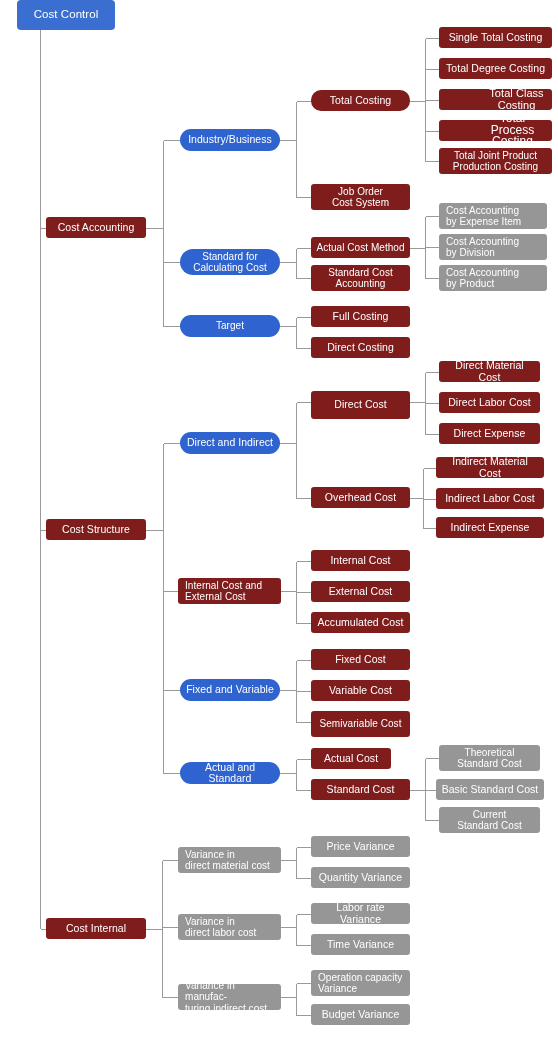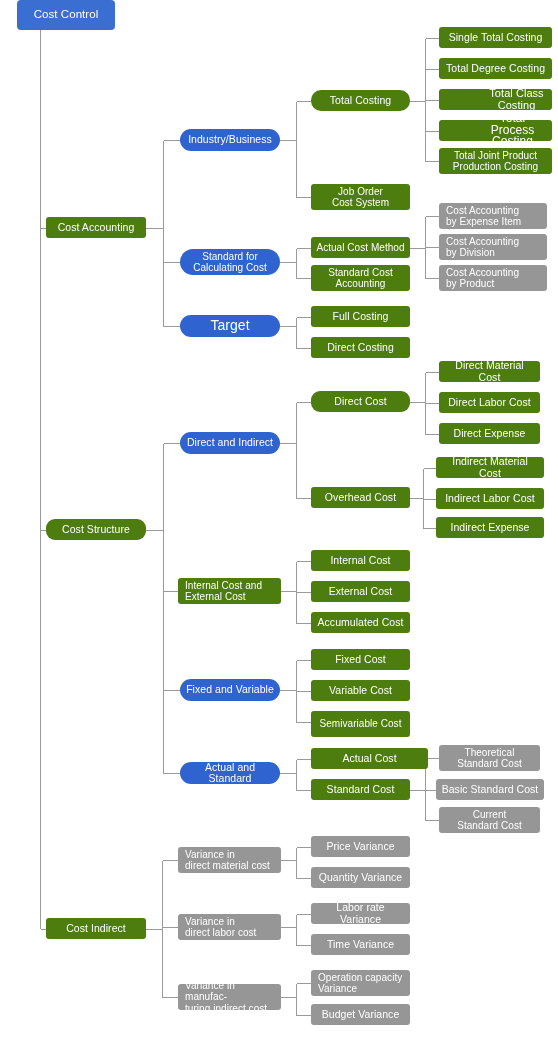--- a/index.html
+++ b/index.html
@@ -38,21 +38,21 @@
     font-size: 11px;
     line-height: 11.5px;
     letter-spacing: 0.05px;
     padding: 0 5px;
     white-space: pre-line;
     overflow: hidden;
   }
   
   .c-root   { background: #3a6ed0; }
   .c-dark   { background: #2f63cf; }
-  .c-mid    { background: #4d7c0f; }
+  .c-mid    { background: #7f1d1d; }
   .c-gray   { background: #969696; }
   
   .s-rect   { border-radius: 4px; }
   .s-pill   { border-radius: 999px; }
   .s-soft   { border-radius: 3px; }
   
   .a-left   { justify-content: flex-start; text-align: left; padding-left: 7px; }
 </style>
 </head>
 <body>
@@ -146,54 +146,54 @@
       <path d="M 410 790.5 L 425.5 790.5" fill="none" stroke="#9a9a9a" stroke-width="1" shape-rendering="crispEdges"></path>
       <path d="M 425.5 758.5 L 425.5 820.5" fill="none" stroke="#9a9a9a" stroke-width="1" shape-rendering="crispEdges"></path>
       <path d="M 425.5 758.5 L 439 758.5" fill="none" stroke="#9a9a9a" stroke-width="1" shape-rendering="crispEdges"></path>
       <path d="M 425.5 790.5 L 436 790.5" fill="none" stroke="#9a9a9a" stroke-width="1" shape-rendering="crispEdges"></path>
       <path d="M 425.5 820.5 L 439 820.5" fill="none" stroke="#9a9a9a" stroke-width="1" shape-rendering="crispEdges"></path>
     </svg>
 
   <div id="nodes">
       <div class="node c-root s-rect" style="left: 17px; top: 0px; width: 98px; height: 30px; font-size: 11.5px;">Cost Control</div>
       <div class="node c-mid s-soft" style="left: 46px; top: 217px; width: 100px; height: 21px; font-size: 10.5px;">Cost Accounting</div>
-      <div class="node c-mid s-soft" style="left: 46px; top: 519px; width: 100px; height: 21px; font-size: 10.5px; border-radius: 9px;">Cost Structure</div>
-      <div class="node c-mid s-soft" style="left: 46px; top: 918px; width: 100px; height: 21px; font-size: 10.5px;">Cost Indirect</div>
+      <div class="node c-mid s-soft" style="left: 46px; top: 519px; width: 100px; height: 21px; font-size: 10.5px;">Cost Structure</div>
+      <div class="node c-mid s-soft" style="left: 46px; top: 918px; width: 100px; height: 21px; font-size: 10.5px;">Cost Internal</div>
       <div class="node c-dark s-pill" style="left: 180px; top: 129px; width: 100px; height: 22px; font-size: 10.5px; text-align: right;">Industry/Business</div>
       <div class="node c-dark s-pill" style="left: 180px; top: 249px; width: 100px; height: 26px; font-size: 10px;">Standard for
 Calculating Cost</div>
-      <div class="node c-dark s-pill" style="left: 180px; top: 315px; width: 100px; height: 22px; font-size: 14px;">Target</div>
+      <div class="node c-dark s-pill" style="left: 180px; top: 315px; width: 100px; height: 22px; font-size: 10px;">Target</div>
       <div class="node c-dark s-pill" style="left: 180px; top: 432px; width: 100px; height: 22px; font-size: 10.5px;">Direct and Indirect</div>
       <div class="node c-mid s-soft a-left" style="left: 178px; top: 578px; width: 103px; height: 26px; font-size: 10px;">Internal Cost and
 External Cost</div>
       <div class="node c-dark s-pill" style="left: 180px; top: 679px; width: 100px; height: 22px; font-size: 10.5px;">Fixed and Variable</div>
       <div class="node c-dark s-pill" style="left: 180px; top: 762px; width: 100px; height: 22px; font-size: 10.5px;">Actual and Standard</div>
       <div class="node c-gray s-soft a-left" style="left: 178px; top: 847px; width: 103px; height: 26px; font-size: 10px;">Variance in
 direct material cost</div>
       <div class="node c-gray s-soft a-left" style="left: 178px; top: 914px; width: 103px; height: 26px; font-size: 10px;">Variance in
 direct labor cost</div>
       <div class="node c-gray s-soft a-left" style="left: 178px; top: 984px; width: 103px; height: 26px; font-size: 10px;">Variance in manufac-
 turing indirect cost</div>
       <div class="node c-mid s-soft" style="left: 311px; top: 90px; width: 99px; height: 21px; font-size: 10.5px; border-radius: 10px;">Total Costing</div>
       <div class="node c-mid s-soft" style="left: 311px; top: 184px; width: 99px; height: 26px; font-size: 10px;">Job Order
 Cost System</div>
       <div class="node c-mid s-soft" style="left: 311px; top: 237px; width: 99px; height: 21px; font-size: 10px;">Actual Cost Method</div>
       <div class="node c-mid s-soft" style="left: 311px; top: 265px; width: 99px; height: 26px; font-size: 10px;">Standard Cost
 Accounting</div>
       <div class="node c-mid s-soft" style="left: 311px; top: 306px; width: 99px; height: 21px; font-size: 10.5px;">Full Costing</div>
       <div class="node c-mid s-soft" style="left: 311px; top: 337px; width: 99px; height: 21px; font-size: 10.5px;">Direct Costing</div>
-      <div class="node c-mid s-soft" style="left: 311px; top: 391px; width: 99px; height: 21px; font-size: 10.5px; border-radius: 9px;">Direct Cost</div>
+      <div class="node c-mid s-soft" style="left: 311px; top: 391px; width: 99px; height: 28px; font-size: 10.5px;">Direct Cost</div>
       <div class="node c-mid s-soft" style="left: 311px; top: 487px; width: 99px; height: 21px; font-size: 10.5px;">Overhead Cost</div>
       <div class="node c-mid s-soft" style="left: 311px; top: 550px; width: 99px; height: 21px; font-size: 10.5px;">Internal Cost</div>
       <div class="node c-mid s-soft" style="left: 311px; top: 581px; width: 99px; height: 21px; font-size: 10.5px;">External Cost</div>
       <div class="node c-mid s-soft" style="left: 311px; top: 612px; width: 99px; height: 21px; font-size: 10.5px;">Accumulated Cost</div>
       <div class="node c-mid s-soft" style="left: 311px; top: 649px; width: 99px; height: 21px; font-size: 10.5px;">Fixed Cost</div>
       <div class="node c-mid s-soft" style="left: 311px; top: 680px; width: 99px; height: 21px; font-size: 10.5px;">Variable Cost</div>
       <div class="node c-mid s-soft" style="left: 311px; top: 711px; width: 99px; height: 26px; font-size: 10px;">Semivariable Cost</div>
-      <div class="node c-mid s-soft" style="left: 311px; top: 748px; width: 117px; height: 21px; font-size: 10.5px;">Actual Cost</div>
+      <div class="node c-mid s-soft" style="left: 311px; top: 748px; width: 80px; height: 21px; font-size: 10.5px;">Actual Cost</div>
       <div class="node c-mid s-soft" style="left: 311px; top: 779px; width: 99px; height: 21px; font-size: 10.5px;">Standard Cost</div>
       <div class="node c-gray s-soft" style="left: 311px; top: 836px; width: 99px; height: 21px; font-size: 10.5px;">Price Variance</div>
       <div class="node c-gray s-soft" style="left: 311px; top: 867px; width: 99px; height: 21px; font-size: 10.5px;">Quantity Variance</div>
       <div class="node c-gray s-soft" style="left: 311px; top: 903px; width: 99px; height: 21px; font-size: 10.5px;">Labor rate Variance</div>
       <div class="node c-gray s-soft" style="left: 311px; top: 934px; width: 99px; height: 21px; font-size: 10.5px;">Time Variance</div>
       <div class="node c-gray s-soft a-left" style="left: 311px; top: 970px; width: 99px; height: 26px; font-size: 10px;">Operation capacity
 Variance</div>
       <div class="node c-gray s-soft" style="left: 311px; top: 1004px; width: 99px; height: 21px; font-size: 10.5px;">Budget Variance</div>
       <div class="node c-mid s-soft" style="left: 439px; top: 27px; width: 113px; height: 21px; font-size: 10.5px;">Single Total Costing</div>
       <div class="node c-mid s-soft" style="left: 439px; top: 58px; width: 113px; height: 21px; font-size: 10.5px;">Total Degree Costing</div>

